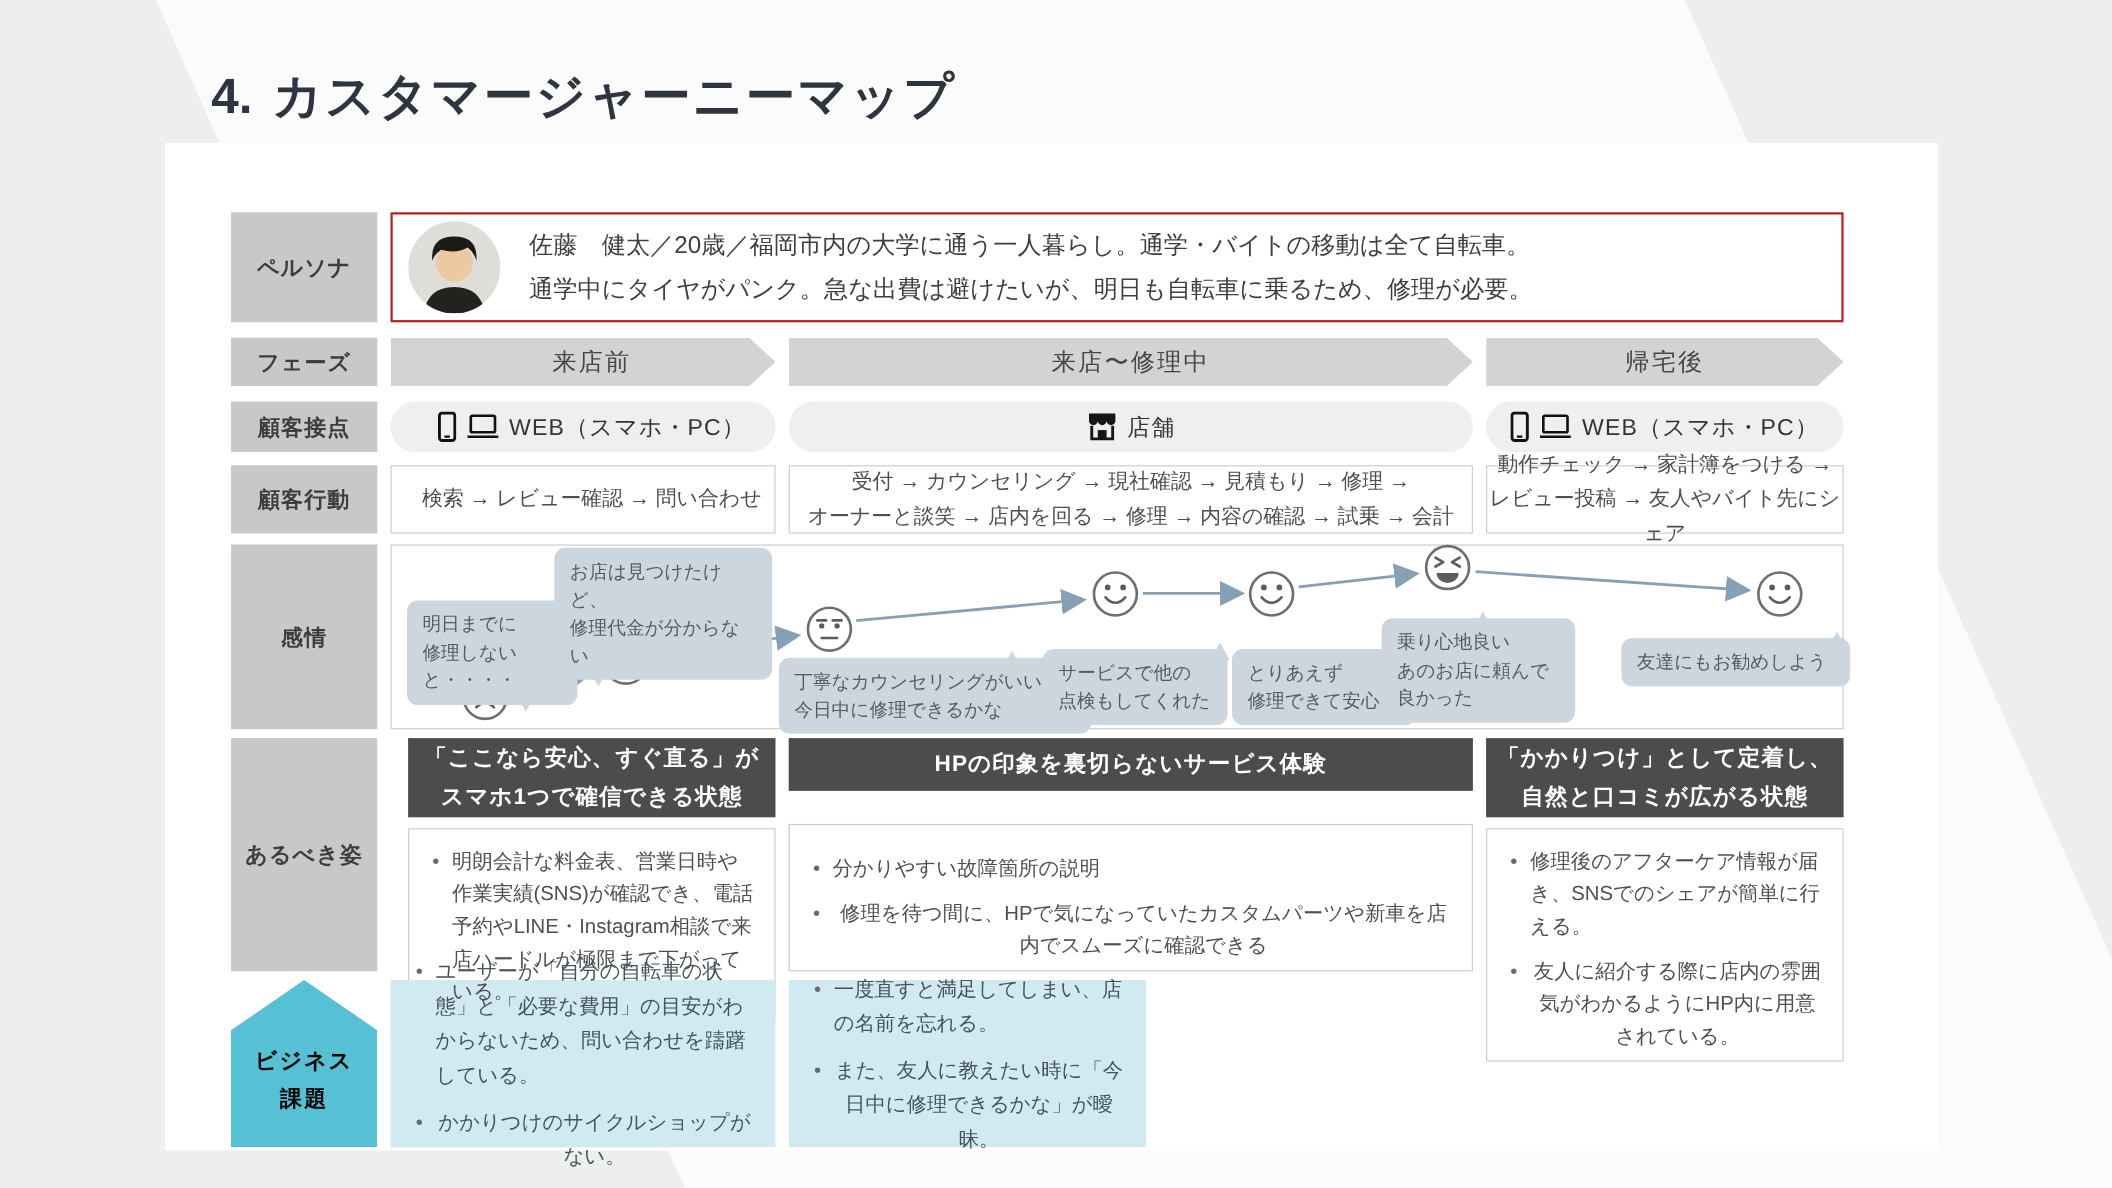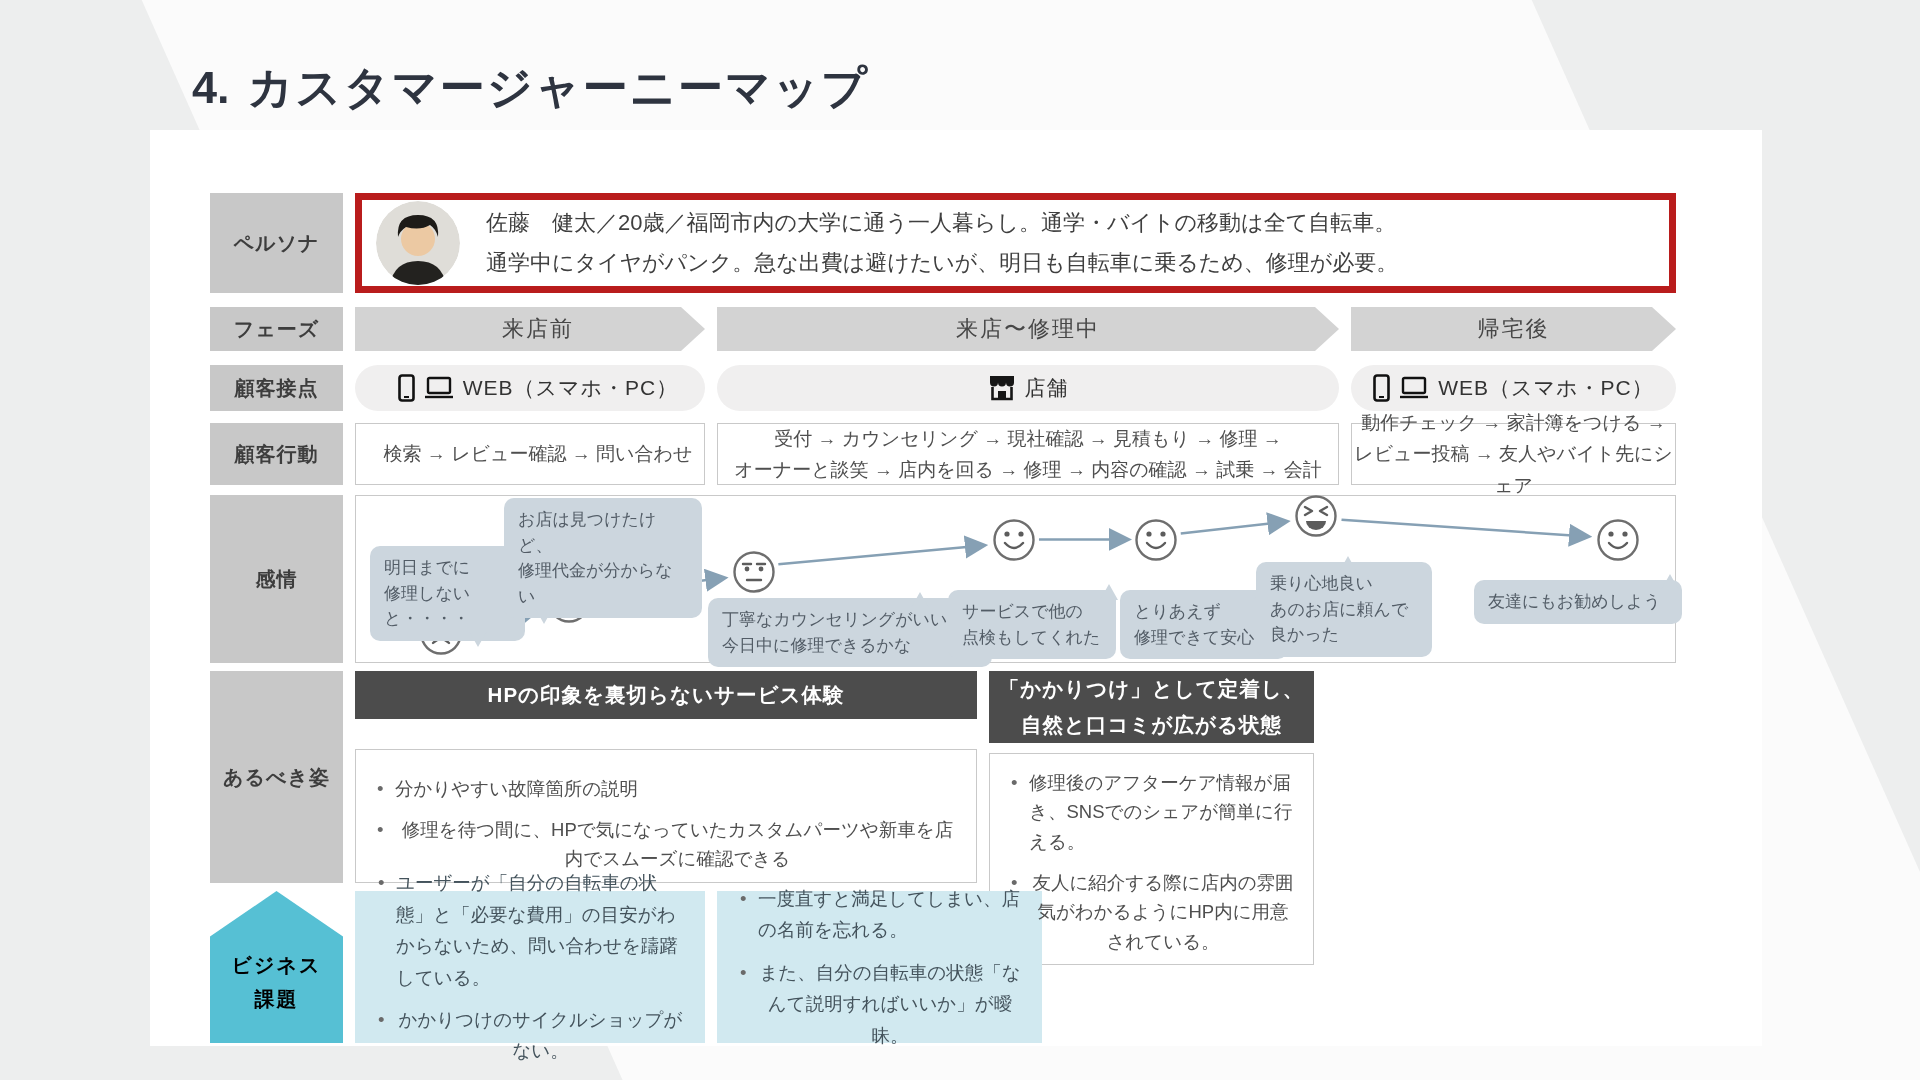--- a/index.html
+++ b/index.html
@@ -35,21 +35,21 @@
     display:flex; align-items:center; justify-content:center;
     font-size:20px; font-weight:bold; letter-spacing:1px;
   }
   .c1 { width:350px; flex:0 0 350px;padding-left:16px; }
   .c2 { width:622px; flex:0 0 622px; }
   .c3 { width:325px; flex:0 0 325px; }
 
   
   .row-persona { height:100px; margin-bottom:14px; }
   .persona-box {
-    flex:1; background:#fff; border:7px solid #b91c1c;
+    flex:1; background:#fff; border:2px solid #b91c1c;
     display:flex; align-items:center; padding:0 10px 0 14px;
   }
   .avatar { width:84px; height:84px; border-radius:50%; overflow:hidden; flex:0 0 84px; }
   .persona-text { margin-left:26px; font-size:22px; color:#3f3f3f; line-height:1.0; }
   .persona-text div + div { margin-top:18px; }
 
   
   .row-phase { height:44px; margin-bottom:14px; }
   .phase-arrow {
     background:#d3d3d3; color:#474747; font-size:22px; letter-spacing:2px;
@@ -291,20 +291,29 @@
 修理できて安心</span></div>
       <div class="bubble tail-t" style="left:900px;top:66px;width:176px"><span style="white-space:pre-line">乗り心地良い
 あのお店に頼んで
 良かった</span></div>
       <div class="bubble tail-t" style="left:1118px;top:84px;width:208px"><span style="white-space:pre-line">友達にもお勧めしよう</span></div>
     </div>
   </div>
 
   <div class="row row-ideal">
     <div class="rlabel">あるべき姿</div>
+    <div class="ideal-col c1">
+      <div class="ideal-header h-tall">「ここなら安心、すぐ直る」が
+スマホ1つで確信できる状態</div>
+      <div class="ideal-body m8">
+        <ul class="blist">
+          <li>明朗会計な料金表、営業日時や作業実績(SNS)が確認でき、電話予約やLINE・Instagram相談で来店ハードルが極限まで下がっている。</li>
+        </ul>
+      </div>
+    </div>
     <div class="ideal-col c2">
       <div class="ideal-header h-short">HPの印象を裏切らないサービス体験</div>
       <div class="ideal-body m28" style="padding-top:24px">
         <ul class="blist">
           <li>分かりやすい故障箇所の説明</li>
           <li>修理を待つ間に、HPで気になっていたカスタムパーツや新車を店内でスムーズに確認できる</li>
         </ul>
       </div>
     </div>
     <div class="ideal-col c3">
@@ -324,18 +333,18 @@
 課題</div>
     <div class="biz-box c1">
       <ul class="blist">
         <li>ユーザーが「自分の自転車の状態」と「必要な費用」の目安がわからないため、問い合わせを躊躇している。</li>
         <li>かかりつけのサイクルショップがない。</li>
       </ul>
     </div>
     <div class="biz-box c3">
       <ul class="blist">
         <li>一度直すと満足してしまい、店の名前を忘れる。</li>
-        <li>また、自分の自転車の状態「なんて説明すればいいか」が曖昧。</li>
+        <li>また、友人に教えたい時に「今日中に修理できるかな」が曖昧。</li>
       </ul>
     </div>
   </div>
 
 </div>
 
 </body></html>

